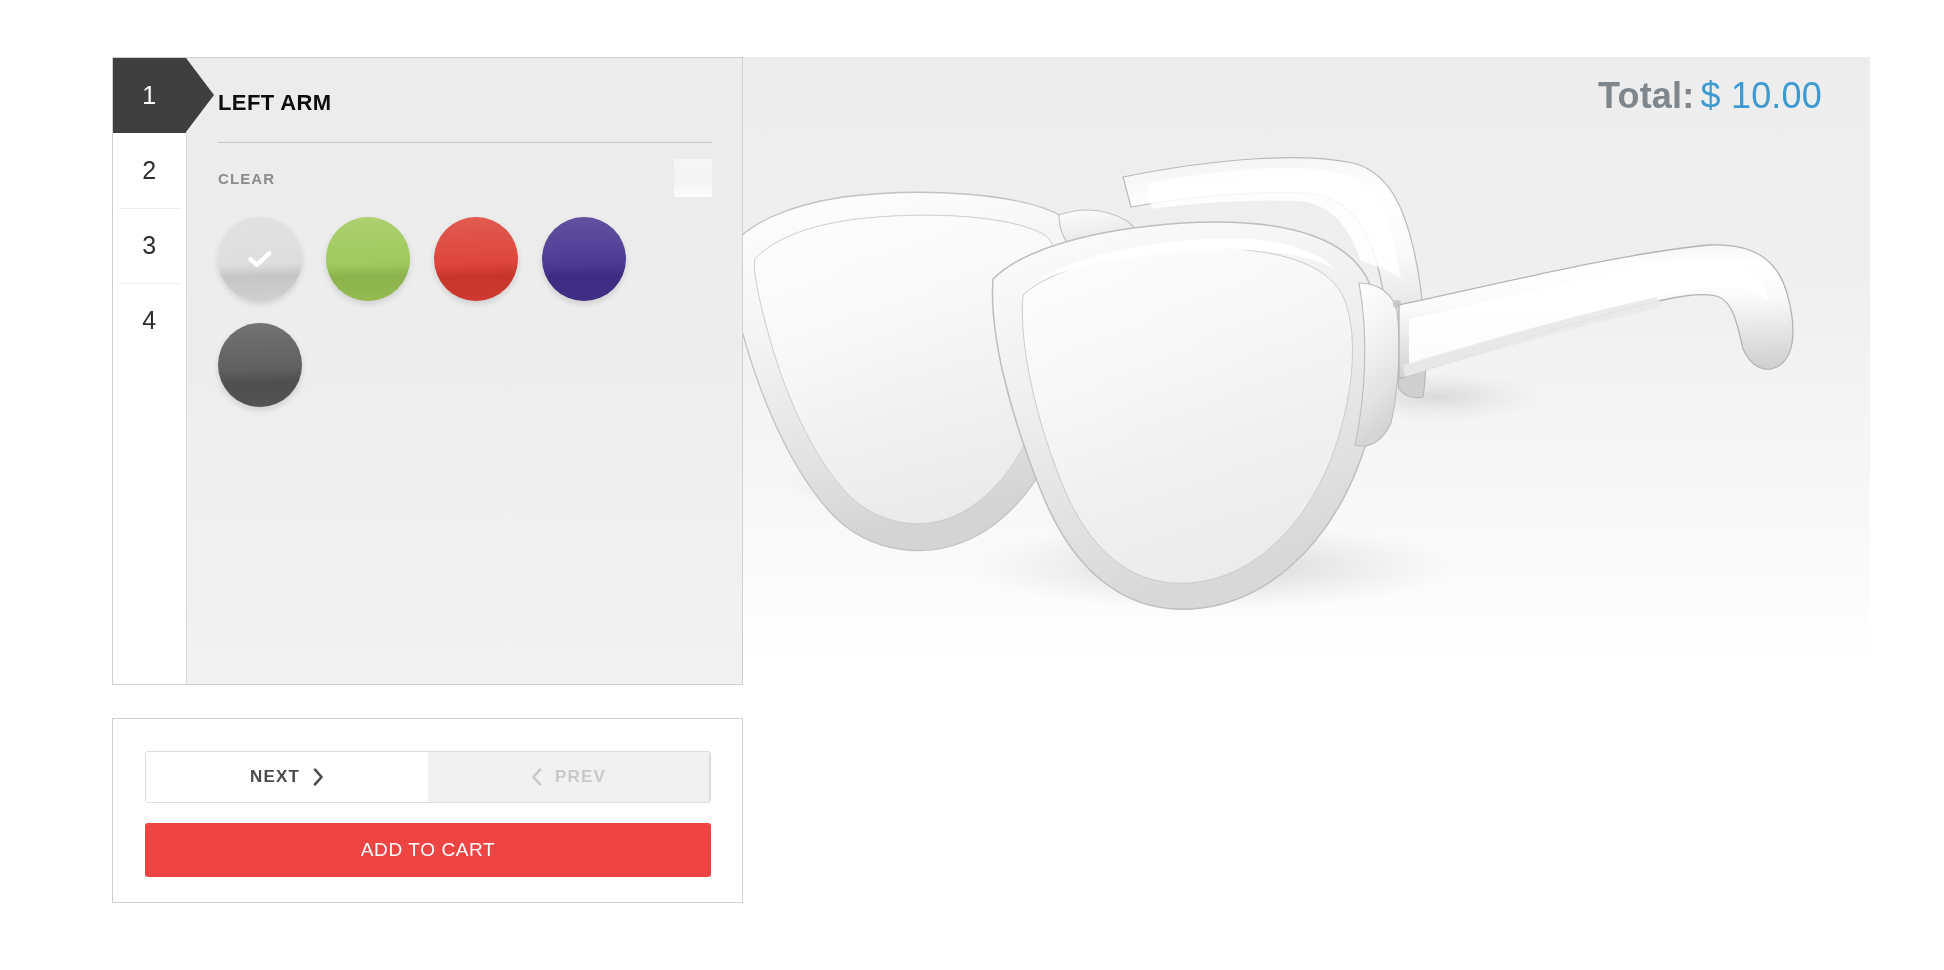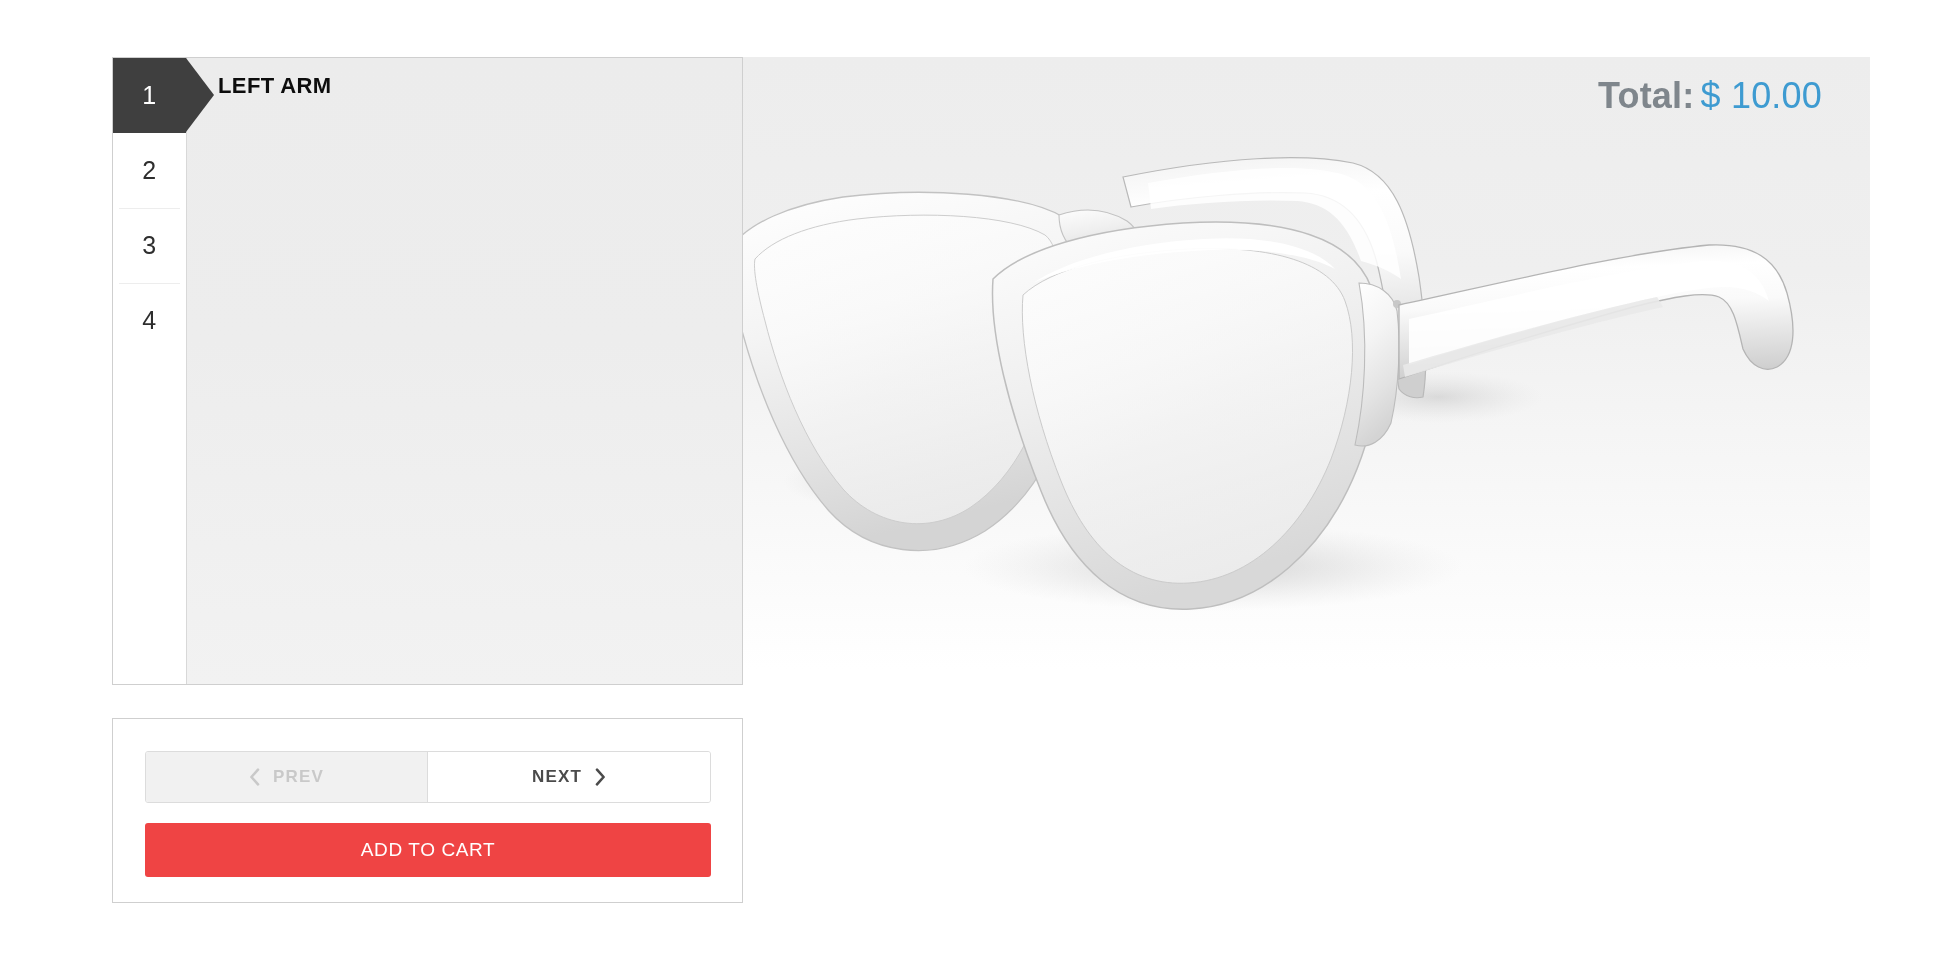--- a/index.html
+++ b/index.html
@@ -63,21 +63,21 @@
     width: 0; height: 0;
     border-top: 37.5px solid transparent;
     border-bottom: 37.5px solid transparent;
     border-left: 28px solid #3f3f3f;
   }
   .step.active + .step::before { display: none; }
 
   
   #stepContent {
     flex: 1 1 auto;
-    padding: 11px 30px 0 31px;
+    padding: 28px 30px 0 31px;
     position: relative;
   }
   #partTitle {
     font-size: 22px;
     font-weight: bold;
     color: #0d0d0d;
     letter-spacing: 0.4px;
     line-height: 34px;
     margin-bottom: 22px;
   }
@@ -233,36 +233,71 @@
         <span>3</span>
       </div>
       <div class="step">
         <span>4</span>
       </div>
     </div>
 
     <div id="stepContent">
       <div id="partTitle">LEFT ARM</div>
 
+      <div id="optionGroup">
+        <div id="groupDivider"></div>
+
+        <div id="groupHeader">
+          <span id="groupName">CLEAR</span>
+          <span id="selectedPreview" style="background: linear-gradient(rgb(246, 246, 246) 0%, rgb(243, 243, 243) 55%, rgb(252, 252, 252) 100%);"></span>
+        </div>
+
+        <div id="swatches">
+
+          <div class="swatch" style="background: rgb(220, 220, 220);">
+            <span class="sheen"></span>
+            <svg class="check" viewBox="0 0 30 30">
+              <path d="M5.6 15.2 L11.8 21.0 L24.2 9.4" fill="none" stroke="#ffffff" stroke-width="4.4" stroke-linecap="round" stroke-linejoin="round"></path>
+            </svg>
+          </div>
+
+          <div class="swatch" style="background: rgb(156, 199, 85);">
+            <span class="sheen"></span>
+          </div>
+
+          <div class="swatch" style="background: rgb(220, 60, 49);">
+            <span class="sheen"></span>
+          </div>
+
+          <div class="swatch" style="background: rgb(68, 49, 142);">
+            <span class="sheen"></span>
+          </div>
+
+          <div class="swatch" style="background: rgb(88, 88, 90);">
+            <span class="sheen"></span>
+          </div>
+
+        </div>
+      </div>
     </div>
   </div>
 
   <div id="navPanel">
     <div id="prevNext">
+      <button class="navBtn" id="nextBtn">
+        <span>NEXT</span>
+        <svg class="chev" viewBox="0 0 11 18">
+          <path d="M2 1.6 L8.6 9 L2 16.4" fill="none" stroke="currentColor" stroke-width="2.6" stroke-linecap="round" stroke-linejoin="round"></path>
+        </svg>
+      </button>
       <button class="navBtn" id="prevBtn">
         <svg class="chev" viewBox="0 0 11 18">
           <path d="M9 1.6 L2.4 9 L9 16.4" fill="none" stroke="currentColor" stroke-width="2.6" stroke-linecap="round" stroke-linejoin="round"></path>
         </svg>
         <span>PREV</span>
-      </button>
-      <button class="navBtn" id="nextBtn">
-        <span>NEXT</span>
-        <svg class="chev" viewBox="0 0 11 18">
-          <path d="M2 1.6 L8.6 9 L2 16.4" fill="none" stroke="currentColor" stroke-width="2.6" stroke-linecap="round" stroke-linejoin="round"></path>
-        </svg>
       </button>
     </div>
     <button id="addToCart" style="background: #ef4444;">ADD TO CART</button>
   </div>
 
   <div id="stage">
 
     <div id="totalBar">
       <span id="totalLabel" style="color: rgb(127, 134, 140);">Total:</span><span id="totalValue" style="color: rgb(62, 155, 209);">$ 10.00</span>
     </div>

